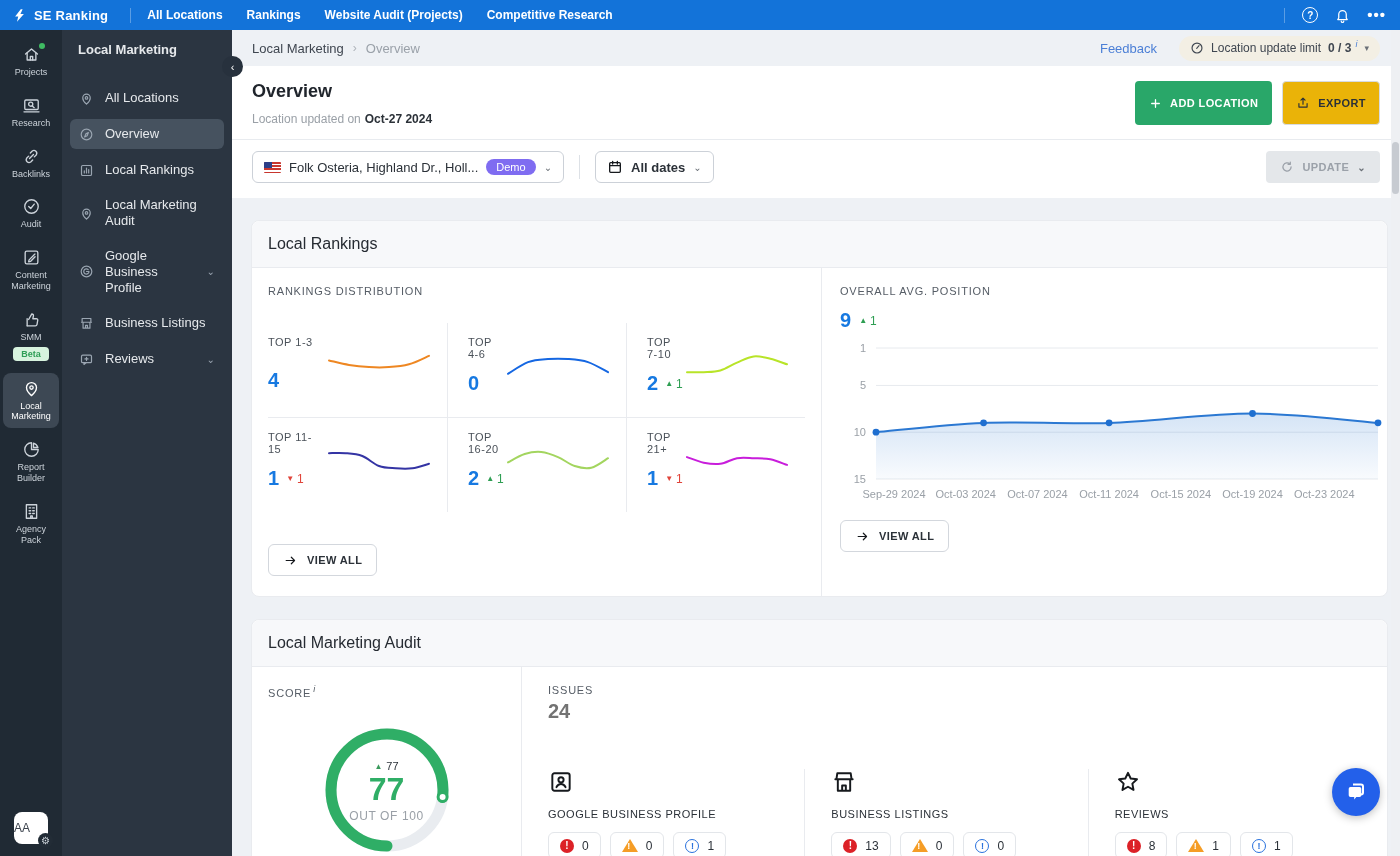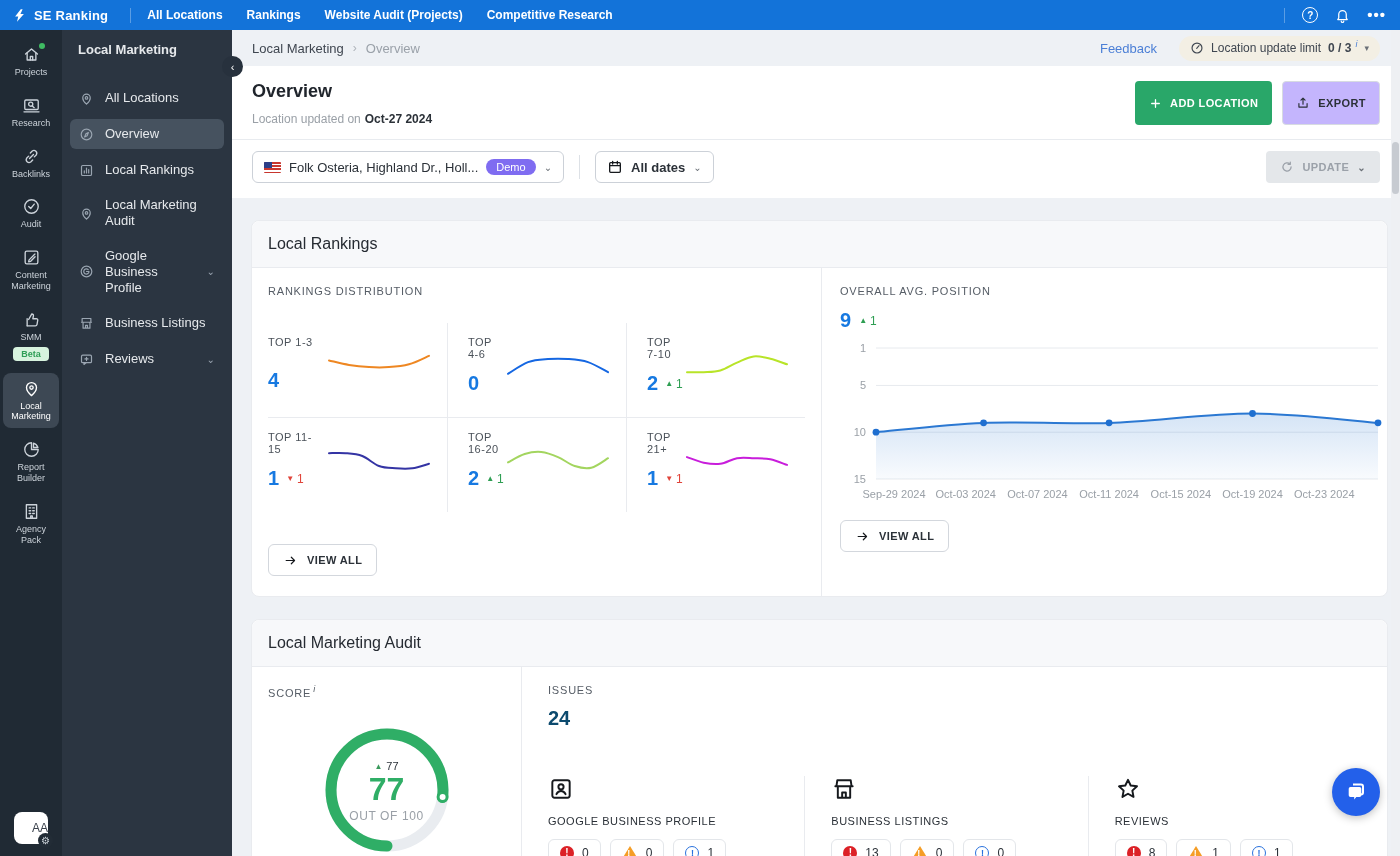--- a/index.html
+++ b/index.html
@@ -21,21 +21,21 @@
 
   .app { display:flex; height:826px; }
 
   
   .iconrail { width:62px; background:#202a34; display:flex; flex-direction:column; align-items:center; padding-top:9px; position:relative; flex:none; }
   .rail-item { width:56px; border-radius:8px; display:flex; flex-direction:column; align-items:center; padding:6px 2px 6px; margin-bottom:6px; cursor:pointer; position:relative; color:#ccd3da; }
   .rail-item.active { background:#3d4854; color:#fff; }
   .rail-label { font-size:9px; line-height:1.2; text-align:center; margin-top:3px; }
   .rail-dot { position:absolute; top:4px; right:14px; width:6px; height:6px; border-radius:50%; background:#3fbc63; }
   .beta-badge { margin-top:4px; background:#d7f3de; color:#2f9e57; font-size:9px; font-weight:bold; padding:2px 8px; border-radius:4px; }
-  .rail-avatar { position:absolute; bottom:12px; left:14px; width:34px; height:32px; background:#fff; border-radius:8px; display:flex; align-items:center; justify-content:flex-end; font-size:12px; color:#3c434d; cursor:pointer; }
+  .rail-avatar { position:absolute; bottom:12px; left:14px; width:34px; height:32px; background:#fff; border-radius:8px; display:flex; align-items:center; justify-content:flex-start; font-size:12px; color:#3c434d; cursor:pointer; }
   .avatar-gear { position:absolute; right:-5px; bottom:-4px; width:15px; height:15px; background:#222c36; border-radius:50%; color:#cfd6dc; font-size:10px; display:flex; align-items:center; justify-content:center; }
 
   
   .subsidebar { width:170px; background:#2b3541; color:#e6e9ec; flex:none; position:relative; padding-top:12px; }
   .subsidebar-title { font-size:13px; font-weight:bold; padding:0 16px; margin-bottom:26px; }
   .collapse-btn { position:absolute; right:-11px; top:26px; width:21px; height:21px; border-radius:50%; background:#27313d; color:#fff; display:flex; align-items:center; justify-content:center; font-size:11px; cursor:pointer; z-index:30; }
   .side-item { display:flex; align-items:center; gap:11px; margin:0 8px 6px; padding:6px 9px; min-height:30px; border-radius:6px; font-size:13px; cursor:pointer; color:#e6e9ec; }
   .side-item .s-icon { color:#9aa5b1; flex:none; }
   .side-item.active { background:#46525f; }
   .side-item .s-label { flex:1; line-height:1.25; }
@@ -54,21 +54,21 @@
   .limit-info { font-size:9px; font-style:italic; color:#4b7fd6; align-self:flex-start; margin:3px 0 0 -3px; }
   .limit-caret { font-size:9px; color:#6a7077; }
 
   .header-block { background:#fff; padding:15px 20px 13px; display:flex; align-items:flex-start; flex:none; }
   .page-title { font-size:18px; font-weight:bold; color:#20252c; }
   .updated-line { margin-top:10px; font-size:12px; color:#9aa0a7; }
   .updated-line b { color:#2b3138; margin-left:4px; }
   .header-actions { margin-left:auto; display:flex; gap:10px; }
   .btn { display:flex; align-items:center; gap:8px; height:44px; border-radius:4px; font-size:11px; font-weight:bold; letter-spacing:.4px; padding:0 13px; cursor:pointer; border:1px solid transparent; }
   .btn-green { background:#29a769; color:#fff; }
-  .btn-white { background:#c4b5fd; color:#2b3138; border-color:#d7dbe1; }
+  .btn-white { background:#eab308; color:#2b3138; border-color:#d7dbe1; }
 
   .filter-row { background:#fff; border-top:1px solid #e8ebef; padding:11px 20px 15px; display:flex; align-items:center; flex:none; }
   .select { display:flex; align-items:center; gap:8px; height:32px; border:1px solid #ccd1d8; border-radius:6px; background:#fff; padding:0 11px; font-size:13px; color:#2b3138; cursor:pointer; }
   .flag { width:17px; height:11px; position:relative; background:repeating-linear-gradient(#c8362e 0 1.6px,#fff 1.6px 3.2px); border-radius:1px; overflow:hidden; flex:none; }
   .flag:before { content:""; position:absolute; left:0; top:0; width:8px; height:6px; background:#2c3f88; }
   .demo-badge { background:#7f6cf1; color:#fff; font-size:11px; padding:2px 10px; border-radius:10px; }
   .sel-caret { font-size:10px; color:#6a7077; }
   .filter-div { width:1px; height:24px; background:#dde1e6; margin:0 15px; }
   .btn-update { margin-left:auto; background:#e4e7ea; color:#9ba1a9; height:32px; }
 
@@ -104,21 +104,21 @@
   .score-col { width:270px; border-right:1px solid #e9ebef; padding:17px 16px; flex:none; }
   .score-sup { font-size:9px; font-style:italic; color:#565d66; vertical-align:super; margin-left:2px; }
   .gauge-wrap { position:relative; width:150px; margin:16px auto 0; }
   .gauge-center { position:absolute; inset:0; display:flex; flex-direction:column; align-items:center; justify-content:center; text-align:center; padding-top:4px; }
   .gauge-delta { font-size:11px; color:#2b3138; display:flex; align-items:center; gap:4px; }
   .gauge-delta .tri { color:#3a9a5c; font-size:8px; }
   .gauge-score { font-size:32px; font-weight:bold; color:#2fae66; line-height:1.1; }
   .gauge-outof { font-size:12px; letter-spacing:.6px; color:#9aa0a7; margin-top:2px; }
   .gauge-status { position:absolute; bottom:-4px; left:0; right:0; text-align:center; font-size:12px; font-weight:bold; letter-spacing:1px; color:#2fae66; }
   .issues-col { flex:1; padding:17px 16px 20px 26px; min-width:0; }
-  .issues-value { font-size:20px; font-weight:bold; color:#0c4a6e; margin-top:11px; }
+  .issues-value { font-size:20px; font-weight:bold; color:#737373; margin-top:4px; }
   .audit-sections { display:flex; margin-top:46px; }
   .audit-section { flex:1; padding-right:12px; }
   .audit-section + .audit-section { border-left:1px solid #e9ebef; padding-left:26px; }
   .audit-section .a-icon { color:#16191d; }
   .audit-sec-label { font-size:11px; letter-spacing:.5px; color:#2b3138; margin:13px 0 12px; }
   .badge-row { display:flex; gap:9px; }
   .issue-badge { display:flex; align-items:center; gap:8px; border:1px solid #e3e6ea; border-radius:6px; height:27px; padding:0 11px; font-size:12px; color:#2b3138; background:#fff; cursor:pointer; }
   .err-icon { width:14px; height:14px; border-radius:50%; background:#dc2127; color:#fff; font-size:10px; font-weight:bold; display:flex; align-items:center; justify-content:center; }
   .warn-icon { width:0; height:0; border-left:8px solid transparent; border-right:8px solid transparent; border-bottom:13px solid #f59d26; position:relative; }
   .warn-icon:after { content:"!"; position:absolute; left:-2.5px; top:2px; color:#fff; font-size:9px; font-weight:bold; }

